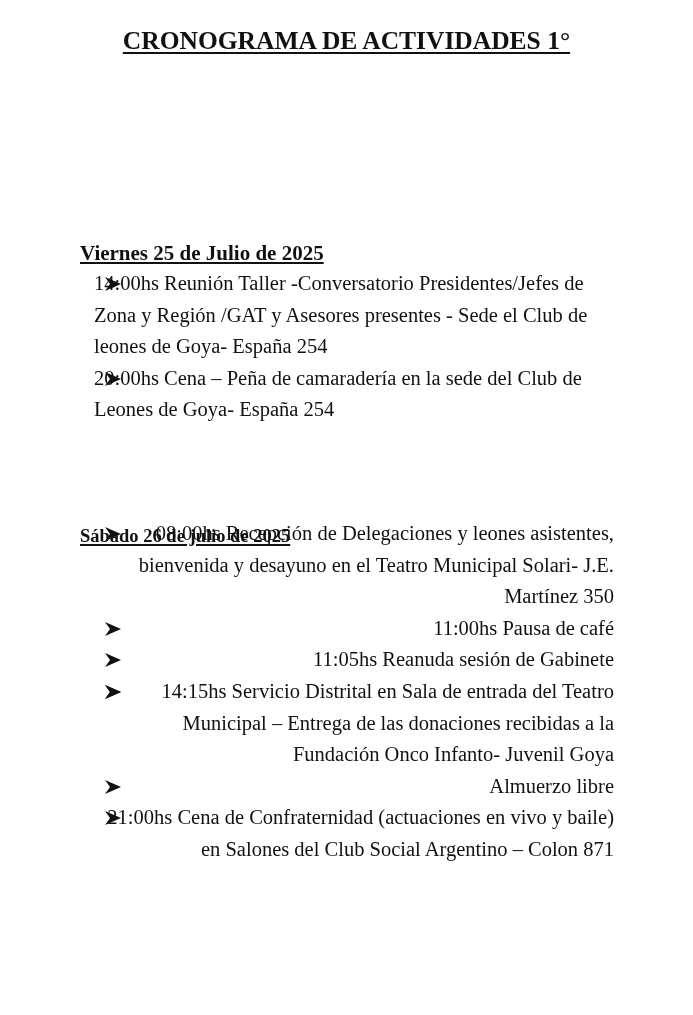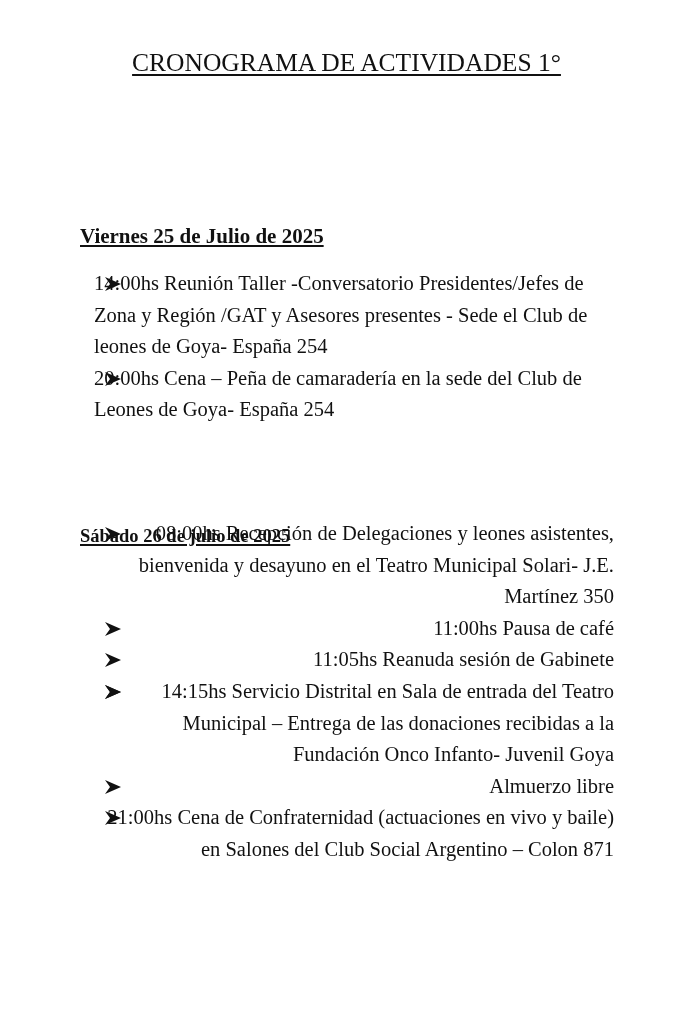--- a/index.html
+++ b/index.html
@@ -1,29 +1,29 @@
 <!DOCTYPE html>
 <html><head>
 <meta charset="utf-8">
 <style>
   html, body { margin: 0; padding: 0; background: #ffffff; }
   body {
     width: 693px; height: 1015px; overflow: hidden; position: relative;
     font-family: "Liberation Serif", "DejaVu Serif", serif; color: #111111;
   }
   .title {
-    position: absolute; left: 0; right: 0; top: 44px;
-    text-align: center; font-weight: normal; font-size: 25.5px; line-height: 38px;
+    position: absolute; left: 0; right: 0; top: 22px;
+    text-align: center; font-weight: bold; font-size: 25.5px; line-height: 38px;
   }
   .title span { text-decoration: underline; text-decoration-thickness: 2px; text-underline-offset: 3px; display: inline-block; }
   .day {
     position: absolute; left: 80px; font-weight: bold; text-decoration: underline;
     text-decoration-thickness: 1.5px; text-underline-offset: 2px;
   }
-  .day1 { top: 223px; font-size: 21px; line-height: 26px; }
+  .day1 { top: 240px; font-size: 21px; line-height: 26px; }
   .day2 { top: 476px; font-size: 18.5px; line-height: 24px; margin-top: 48px; }
   ul.items { position: absolute; left: 0; margin: 0; padding: 0; list-style: none; }
   ul.items li {
     position: relative; padding-left: 94px; width: 520px;
     font-size: 20.5px; line-height: 31.6px; margin: 0;
   }
   .list1 { top: 268px; }
   .list1 li { margin-bottom: 1px; }
   .list2 { top: 518px; text-align: right; }
   .arrow {

